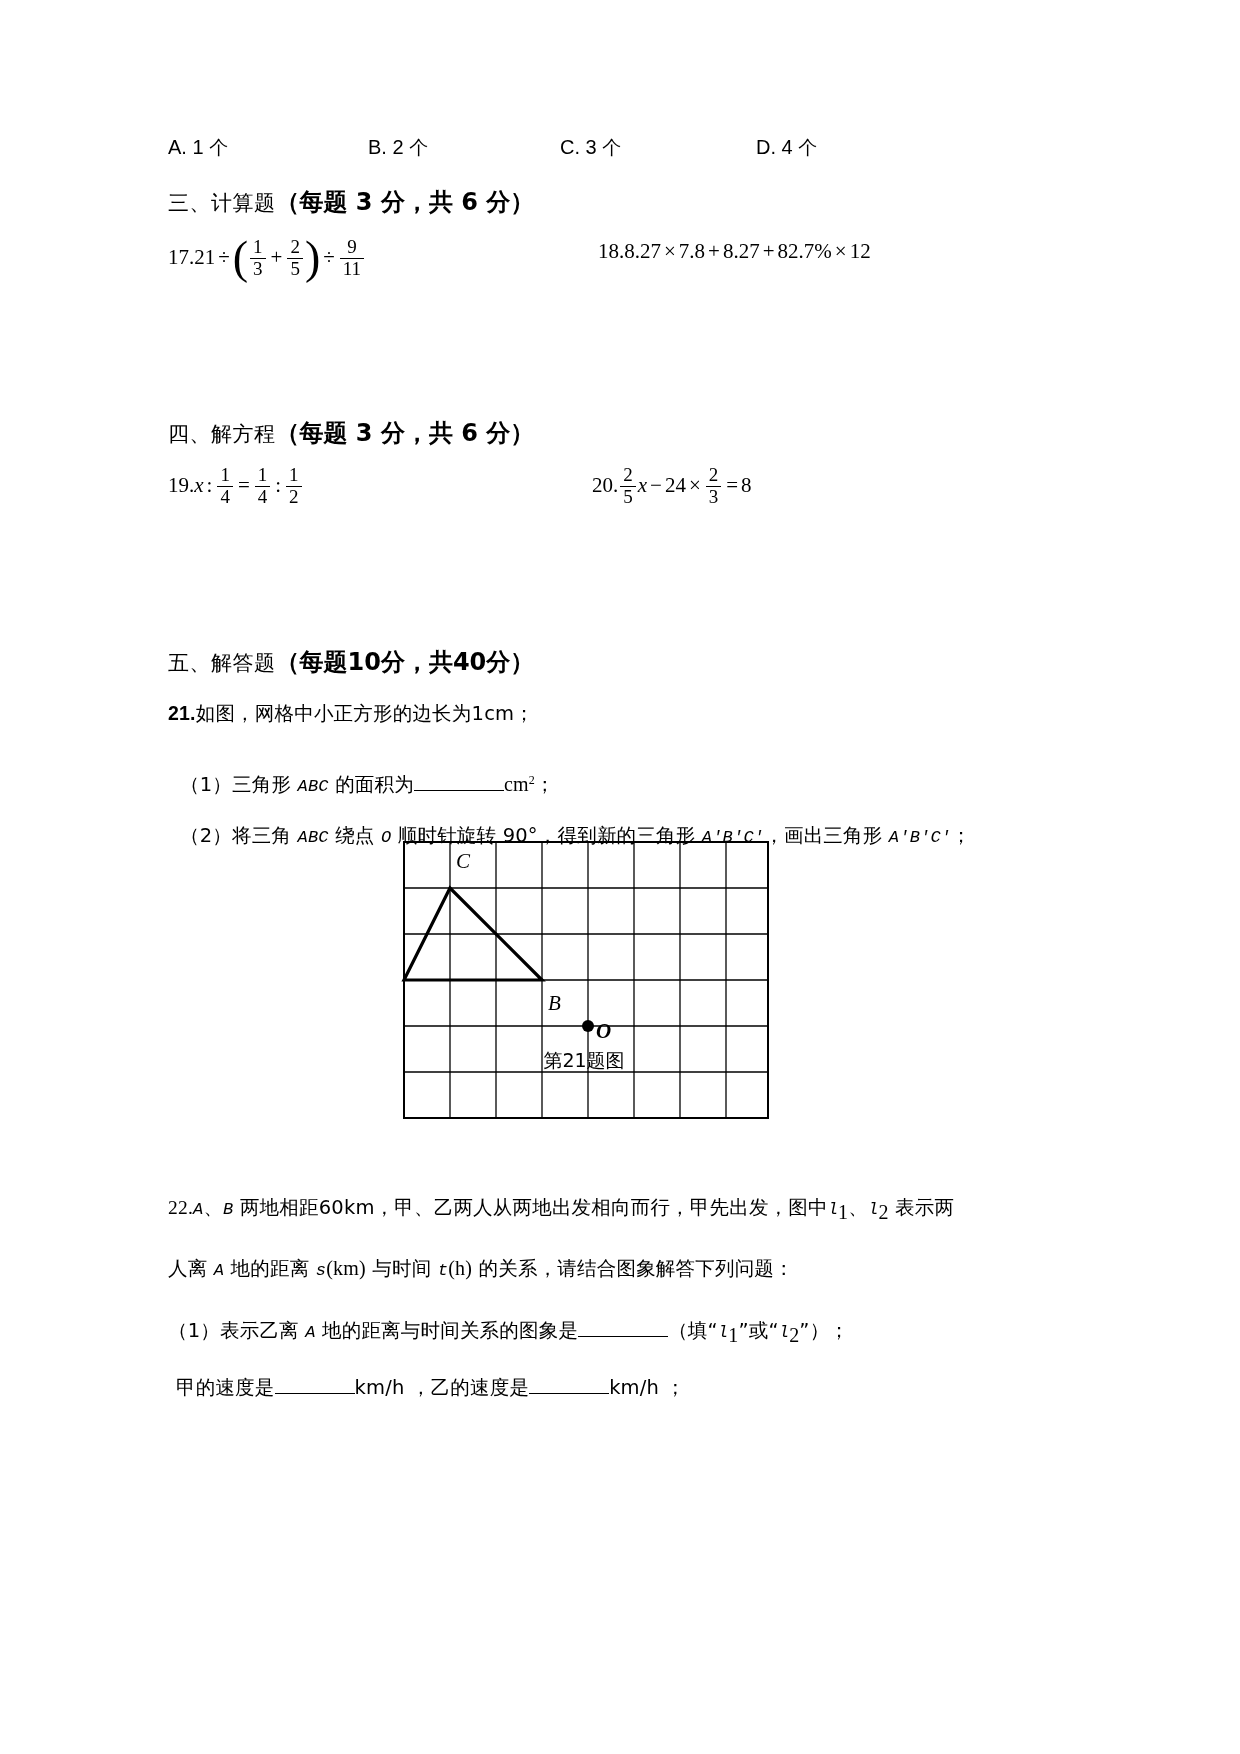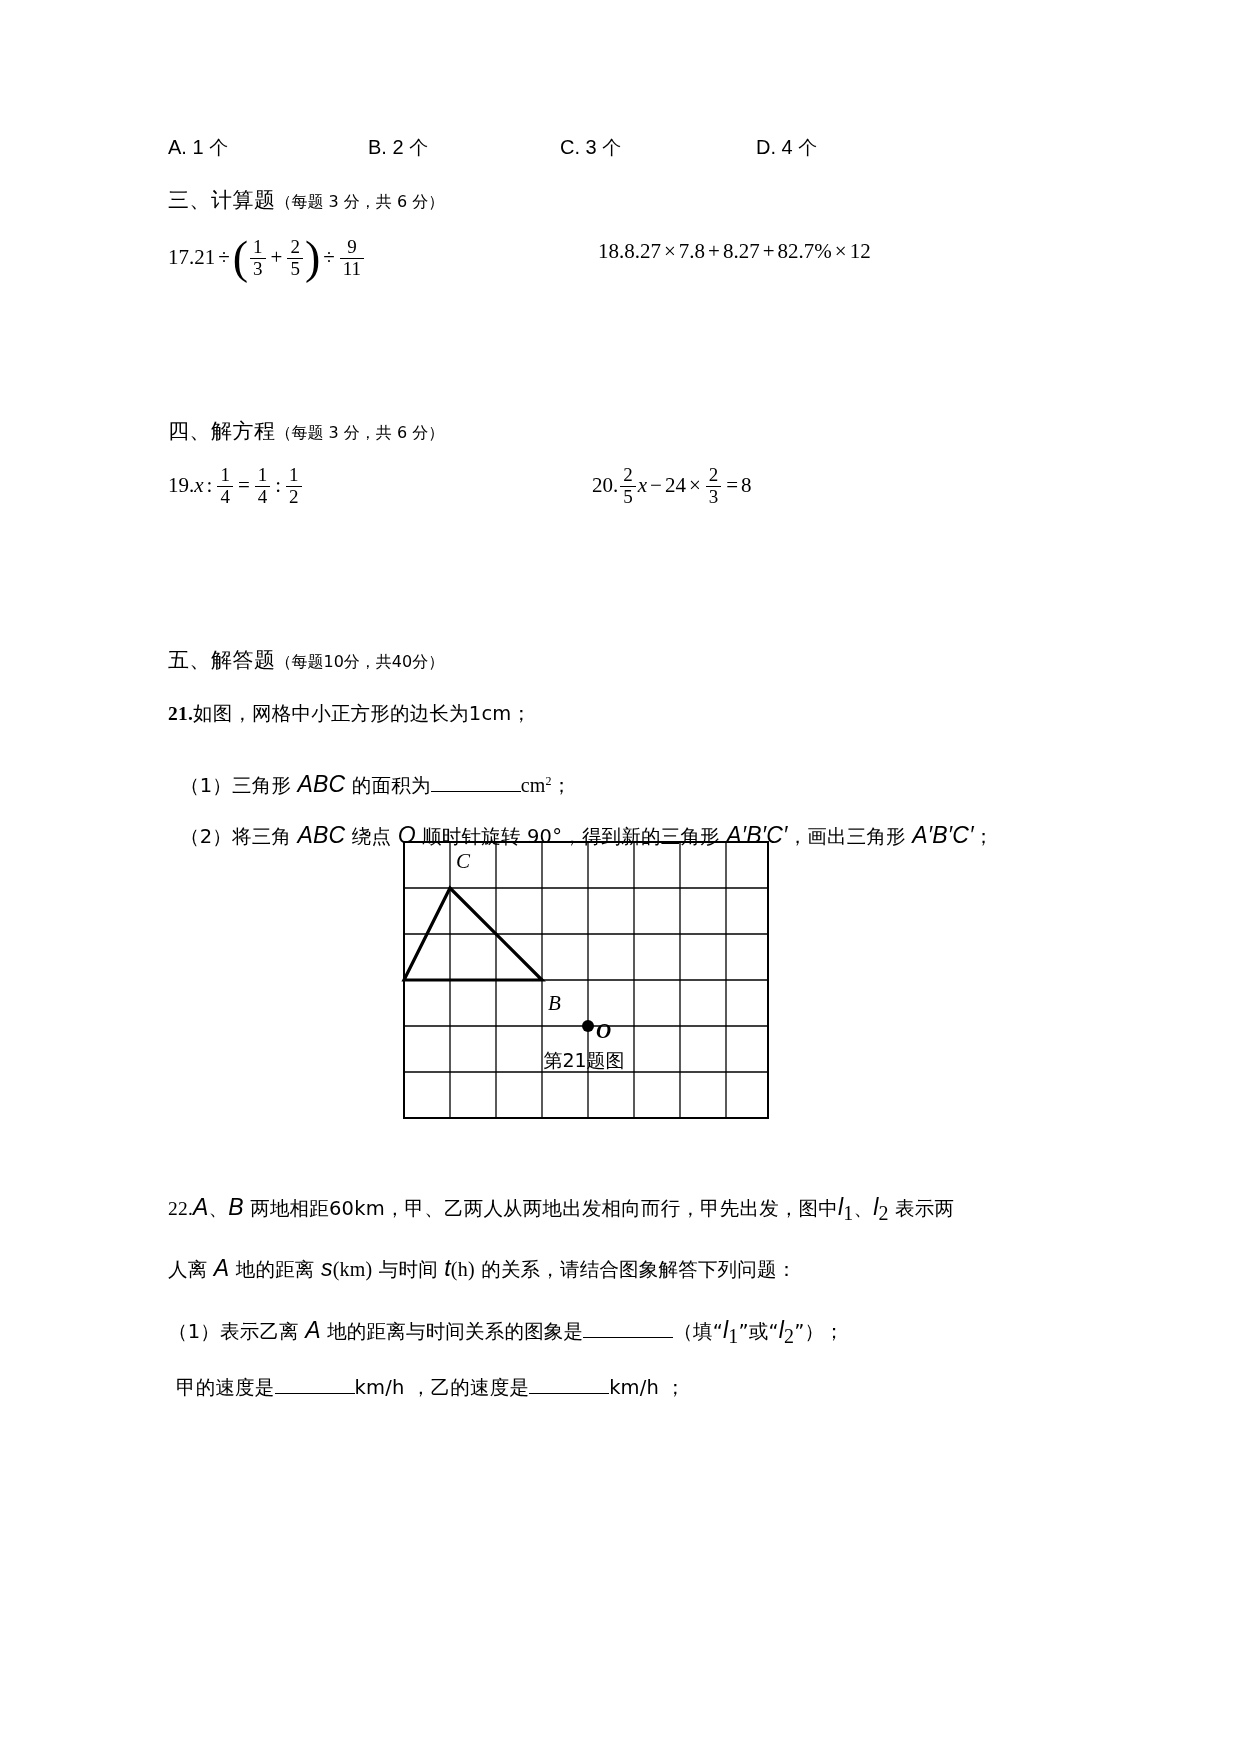--- a/index.html
+++ b/index.html
@@ -44,21 +44,21 @@
   .ch-c { left: 392px; }
   .ch-d { left: 588px; }
 
   
   .sect {
     font-family: "DejaVu Sans", "Liberation Sans", sans-serif;
     font-size: 21px;
     white-space: nowrap;
   }
   .sect b { font-weight: normal; letter-spacing: 0.5px;}
-  .sect .paren { font-weight: normal; font-size: 16px; }
+  .sect .paren { font-weight: bold; font-size: 24px; }
 
   .sec3 { left: 168px; top: 186px; }
   .sec4 { left: 168px; top: 417px; }
   .sec5 { left: 168px; top: 646px; }
 
   
   .math {
     font-family: "Liberation Serif", "DejaVu Serif", serif;
     font-size: 21px;
     white-space: nowrap;
@@ -94,21 +94,21 @@
   .q19 { left: 168px; top: 466px; }
   .q20 { left: 592px; top: 466px; }
 
   
   .btext {
     font-family: "DejaVu Sans", "Liberation Sans", sans-serif;
     font-size: 19.5px;
     white-space: nowrap;
     letter-spacing: 0.2px;
   }
-  .btext .mi { font-family: Liberation Sans, sans-serif; font-style: italic; font-size: 23px; }
+  .btext .mi { font-family: Liberation Mono, monospace; font-style: italic; font-size: 17px; }
   .btext .mr { font-family: "Liberation Serif", serif; font-style: normal; font-size: 20px; }
   .btext .sup { font-size: 12px; vertical-align: super; font-family: "Liberation Serif", serif;}
   .blank {
     display: inline-block;
     border-bottom: 1.6px solid #000;
     height: 15px;
     vertical-align: baseline;
   }
   .bl-90 { width: 90px; }
   .bl-80 { width: 80px; }
@@ -175,21 +175,21 @@
 
   <div class="row-abs math q20">
     <span>20.</span><span class="frac"><span class="top">2</span><span class="bot">5</span></span><span class="var">x</span><span class="op">−</span><span>24</span><span class="op">×</span><span class="frac"><span class="top">2</span><span class="bot">3</span></span><span class="op">=</span><span>8</span>
   </div>
 
   <div class="row-abs sect sec5">
     <b>五、解答题</b><span class="paren">（每题10分，共40分）</span>
   </div>
 
   <div class="row-abs btext q21a">
-    <span style="font-family:Liberation Serif, serif;font-weight:bold;">21.</span><span>如图，网格中小正方形的边长为1cm；</span>
+    <span style="font-family:Liberation Sans, sans-serif;font-weight:bold;">21.</span><span>如图，网格中小正方形的边长为1cm；</span>
   </div>
 
   <div class="row-abs btext q21b">
     <span>（1）三角形 </span><span class="mi">ABC</span><span> 的面积为</span><span class="blank bl-90"></span><span class="mr">cm</span><span class="sup">2</span><span>；</span>
   </div>
 
   <div class="row-abs btext q21c">
     <span>（2）将三角 </span><span class="mi">ABC</span><span> 绕点 </span><span class="mi">O</span><span> 顺时针旋转 90°，得到新的三角形 </span><span class="mi">A′B′C′</span><span>，画出三角形 </span><span class="mi">A′B′C′</span><span>；</span>
   </div>
 

